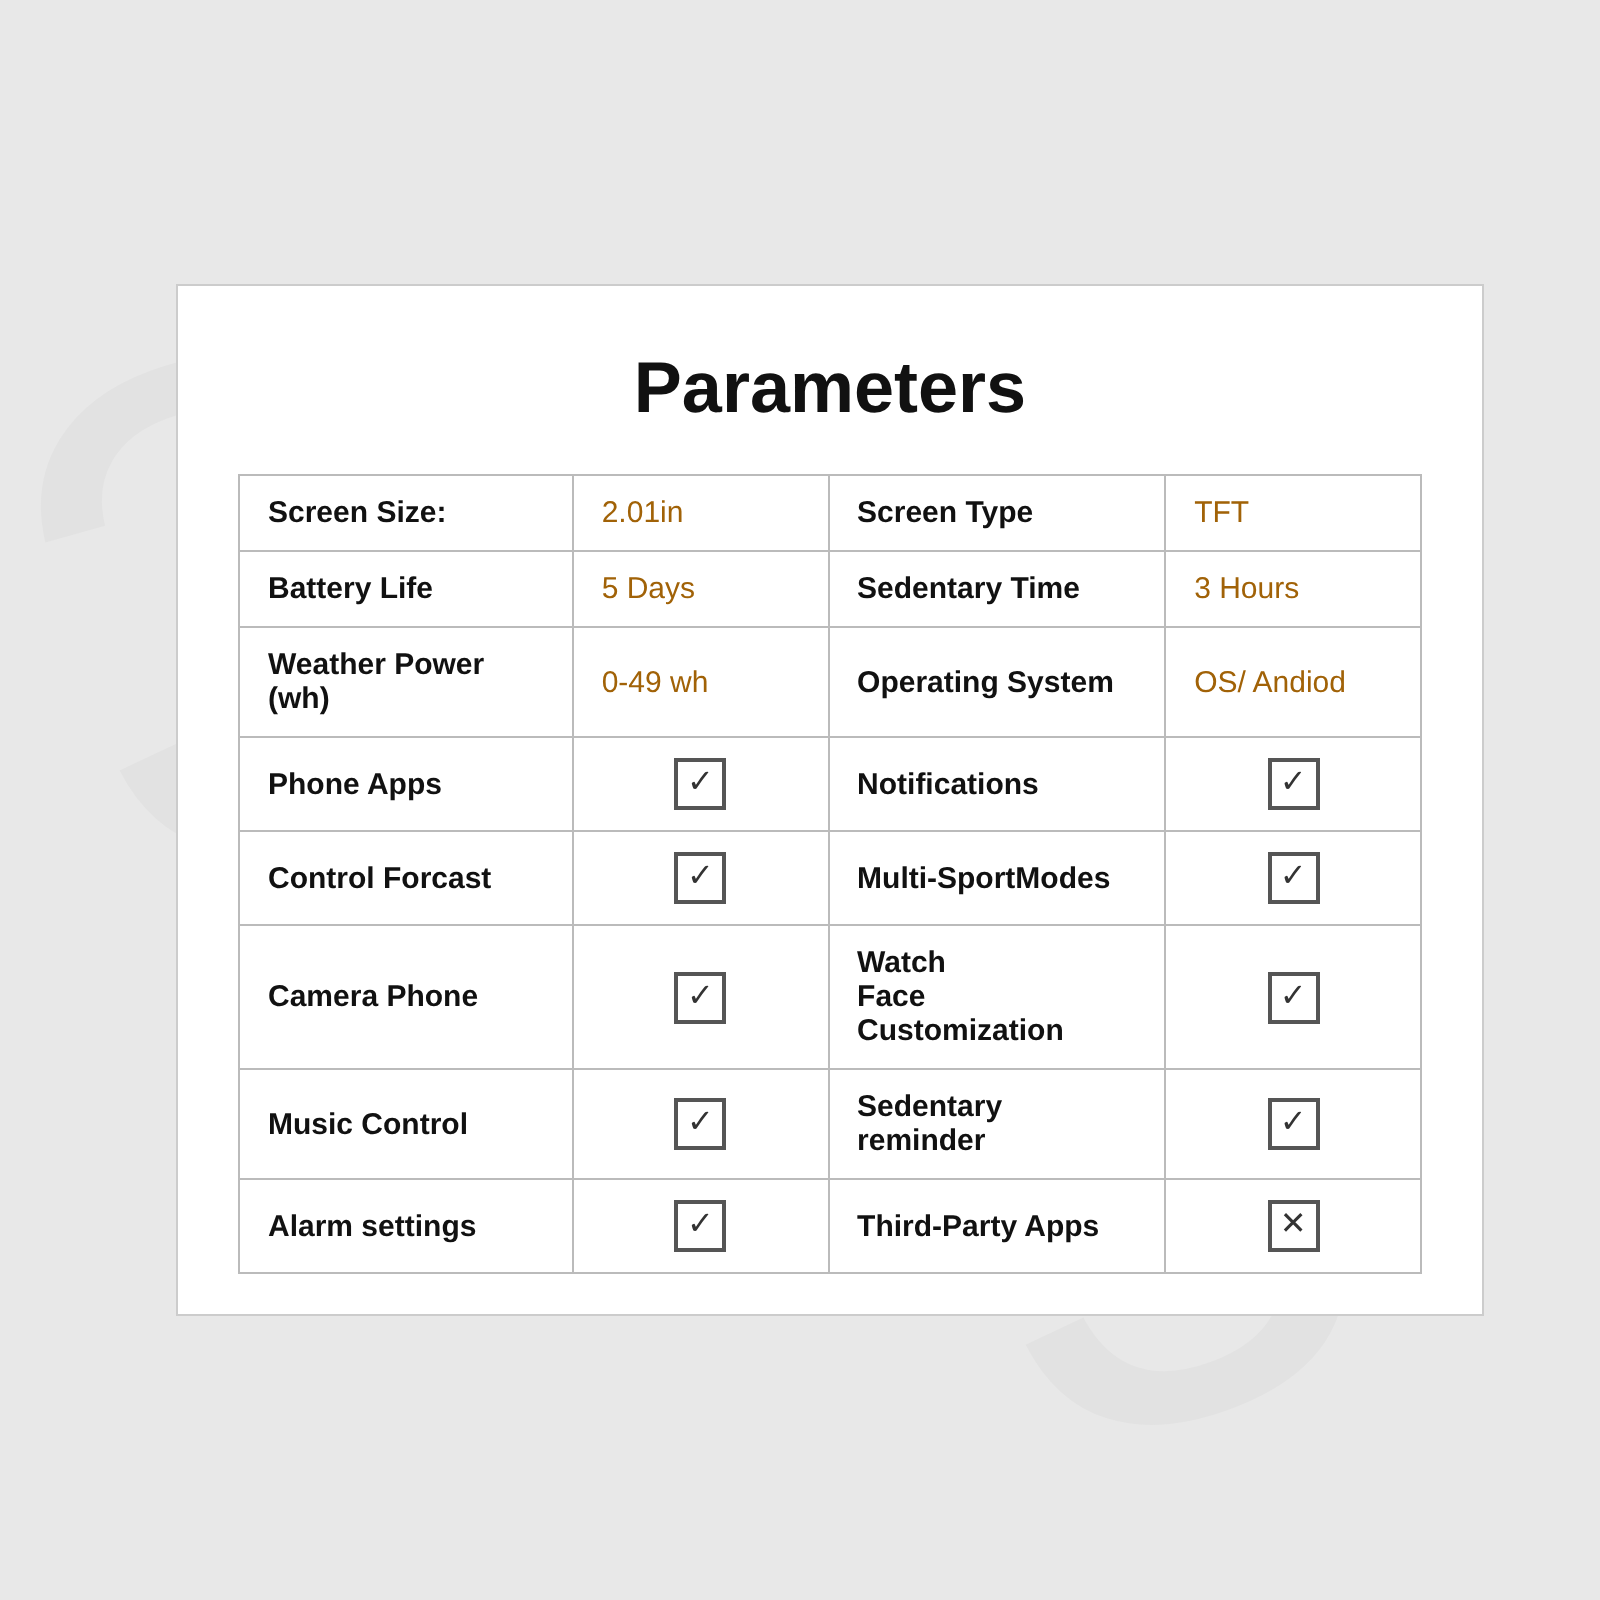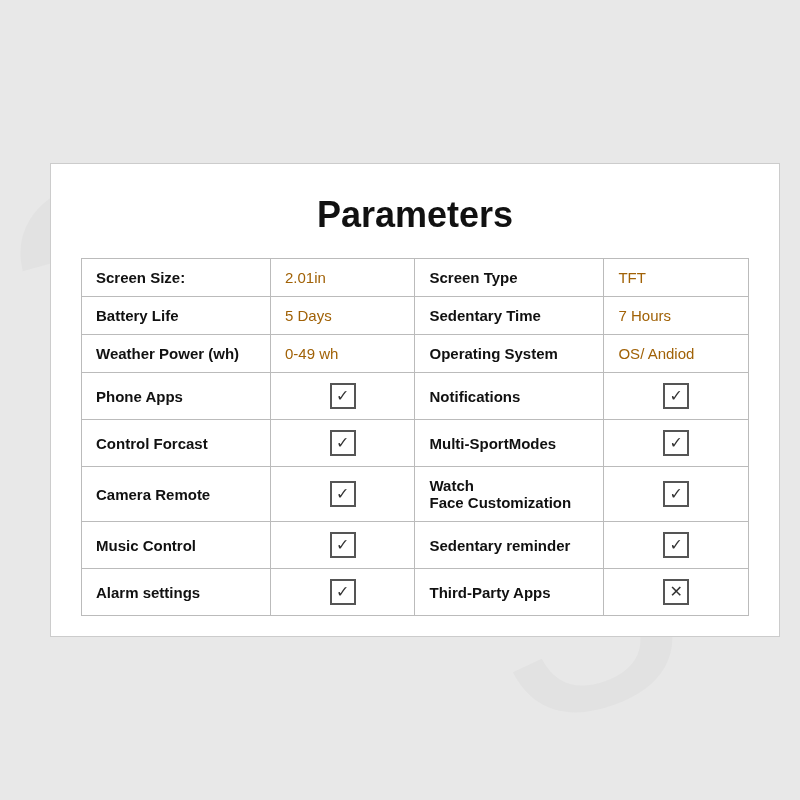--- a/index.html
+++ b/index.html
@@ -24,21 +24,21 @@
     }
 
     .bg-decoration svg {
       width: 100%; height: 100%;
       opacity: 0.07;
     }
 
     .card {
       background: #fff;
       border: 1px solid #ccc;
-      width: 730px;
+      width: 654px;
       padding: 30px 30px 20px 30px;
       position: relative;
       z-index: 1;
       margin-left: 30px;
     }
 
     .card-title {
       text-align: center;
       font-size: 36px;
       font-weight: bold;
@@ -106,42 +106,42 @@
     <tr>
           <td class="label">Screen Size:</td>
           <td class="value">2.01in</td>
           <td class="label">Screen Type</td>
           <td class="value">TFT</td>
         </tr>
         <tr>
           <td class="label">Battery Life</td>
           <td class="value">5 Days</td>
           <td class="label">Sedentary Time</td>
-          <td class="value">7 Hours</td>
+          <td class="value">3 Hours</td>
         </tr>
         <tr>
           <td class="label">Weather Power (wh)</td>
           <td class="value">0-49 wh</td>
           <td class="label">Operating System</td>
           <td class="value">OS/ Andiod</td>
         </tr>
         <tr>
           <td class="label">Phone Apps</td>
           <td class="value" style="text-align: center;"><span class="check-box checked"></span></td>
           <td class="label">Notifications</td>
           <td class="value" style="text-align: center;"><span class="check-box checked"></span></td>
         </tr>
         <tr>
           <td class="label">Control Forcast</td>
           <td class="value" style="text-align: center;"><span class="check-box checked"></span></td>
           <td class="label">Multi-SportModes</td>
           <td class="value" style="text-align: center;"><span class="check-box checked"></span></td>
         </tr>
         <tr>
-          <td class="label">Camera Remote</td>
+          <td class="label">Camera Phone</td>
           <td class="value" style="text-align: center;"><span class="check-box checked"></span></td>
           <td class="label">Watch<br>Face Customization</td>
           <td class="value" style="text-align: center;"><span class="check-box checked"></span></td>
         </tr>
         <tr>
           <td class="label">Music Control</td>
           <td class="value" style="text-align: center;"><span class="check-box checked"></span></td>
           <td class="label">Sedentary reminder</td>
           <td class="value" style="text-align: center;"><span class="check-box checked"></span></td>
         </tr>

